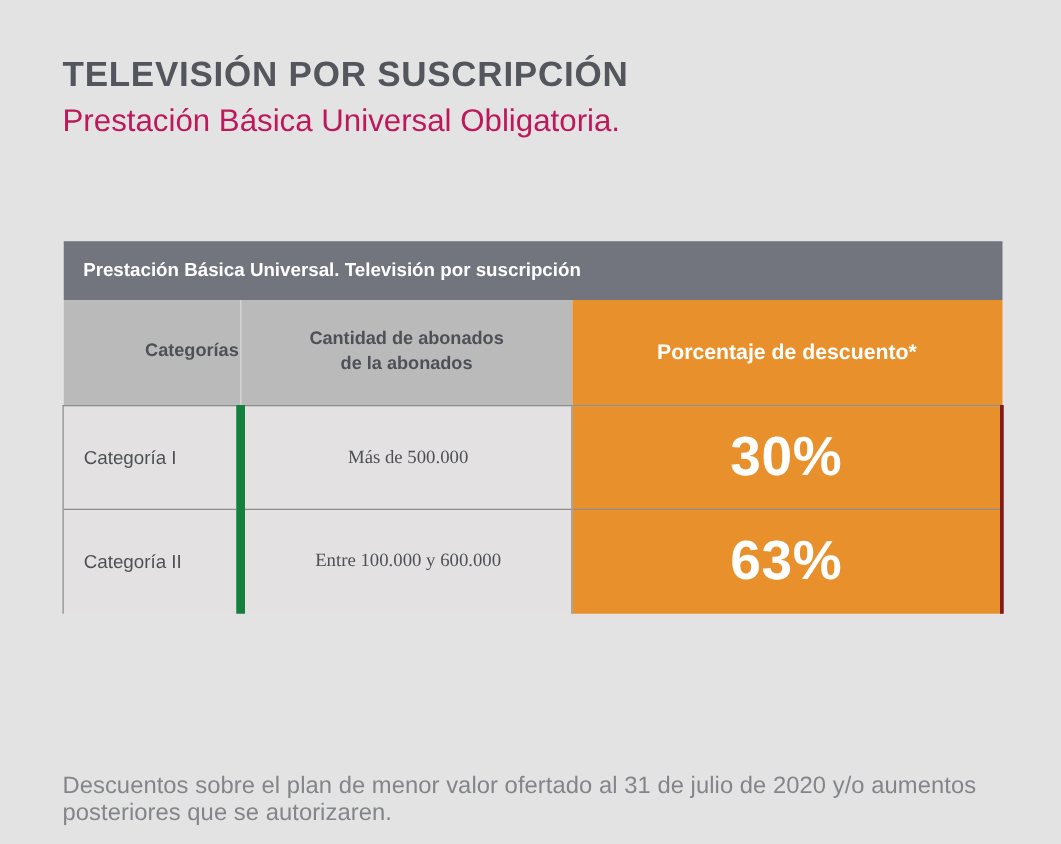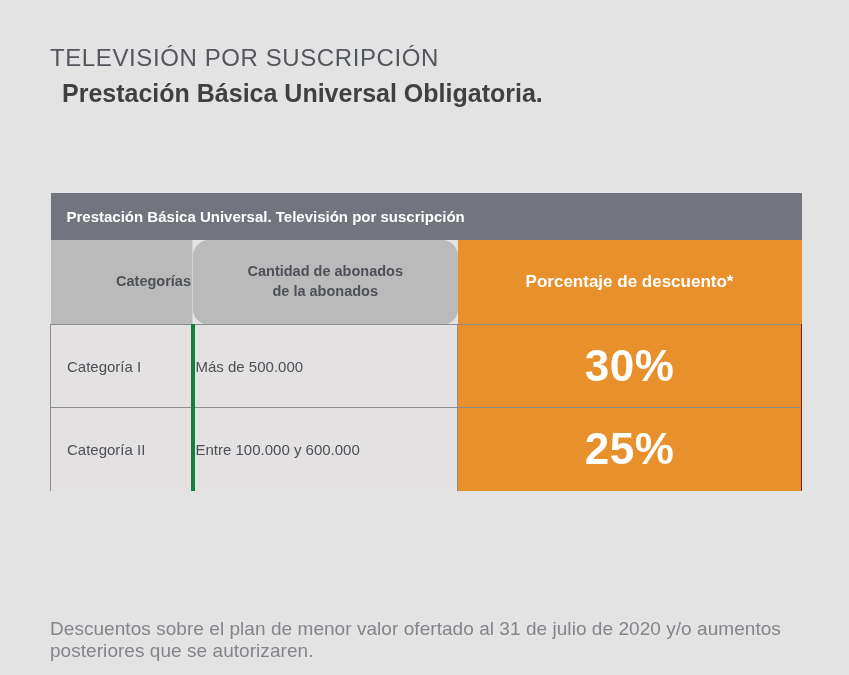--- a/index.html
+++ b/index.html
@@ -16,34 +16,34 @@
   }
 
   
   #title-block {
     position: absolute;
     left: 50px;
     top: 44px;
     width: 740px;
   }
   #main-title {
-    font-size: 24px;
-    font-weight: normal;
+    font-size: 28px;
+    font-weight: bold;
     letter-spacing: 0.6px;
     color: #53565c;
     line-height: 1.15;
     margin: 0;
     text-transform: uppercase;
   }
   #sub-title {
     font-size: 25px;
-    font-weight: bold;
-    color: #404040;
+    font-weight: normal;
+    color: #be185d;
     line-height: 1.2;
-    margin: 6px 0 0 12px;
+    margin: 6px 0 0 0;
   }
 
   
   #table-wrap {
     position: absolute;
     left: 50px;
     top: 193px;
     width: 751px;
   }
   table.data-table {
@@ -82,21 +82,20 @@
     padding-left: 16px;
   }
   .col-head.accent {
     background: #e8912c;
     color: #ffffff;
     font-size: 17px;
     margin-left: 36px;
   }
   .col-sep {
     border-left: 1px solid #d3d3d3;
-    border-radius: 16px;
   }
 
   
   .body-cell {
     background: #e3e1e1;
     color: #4d5056;
     font-size: 15px;
     height: 83px;
     vertical-align: middle;
     border-top: 1px solid #8d8d8d;
@@ -107,33 +106,35 @@
   tr.last-row .body-cell {
     border-bottom: 1px solid #8d8d8d;
   }
   .cell-cat {
     text-align: left;
     padding-left: 16px;
     border-right: none;
     margin-left: 18px;
   }
   .cell-qty {
-    border-left: 4px solid #15803d;
+    text-align: center;
+    border-left: 7px solid #15803d;
     border-right: none;
+    font-family: Liberation Serif, serif;
   }
   .cell-pct {
     background: #e8912c;
     color: #ffffff;
     text-align: center;
     font-size: 44px;
     font-weight: bold;
     letter-spacing: 0.5px;
     border-left: 1px solid #8d8d8d;
     border-top: 1px solid #8d8d8d;
-    border-right: 1px solid #7f1d1d;
+    border-right: 3px solid #7f1d1d;
   }
 
   
   #footnote {
     position: absolute;
     left: 50px;
     top: 618px;
     width: 760px;
     font-size: 19px;
     color: #83858a;
@@ -170,19 +171,19 @@
     </thead>
     <tbody>
       <tr>
         <td class="body-cell cell-cat">Categoría I</td>
         <td class="body-cell cell-qty">Más de 500.000</td>
         <td class="body-cell cell-pct">30%</td>
       </tr>
       <tr>
         <td class="body-cell cell-cat">Categoría II</td>
         <td class="body-cell cell-qty">Entre 100.000 y 600.000</td>
-        <td class="body-cell cell-pct">25%</td>
+        <td class="body-cell cell-pct">63%</td>
       </tr>
     </tbody>
   </table>
 </div>
 
 <div id="footnote">Descuentos sobre el plan de menor valor ofertado al 31 de julio de 2020 y/o aumentos posteriores que se autorizaren.</div>
 
 </body></html>

